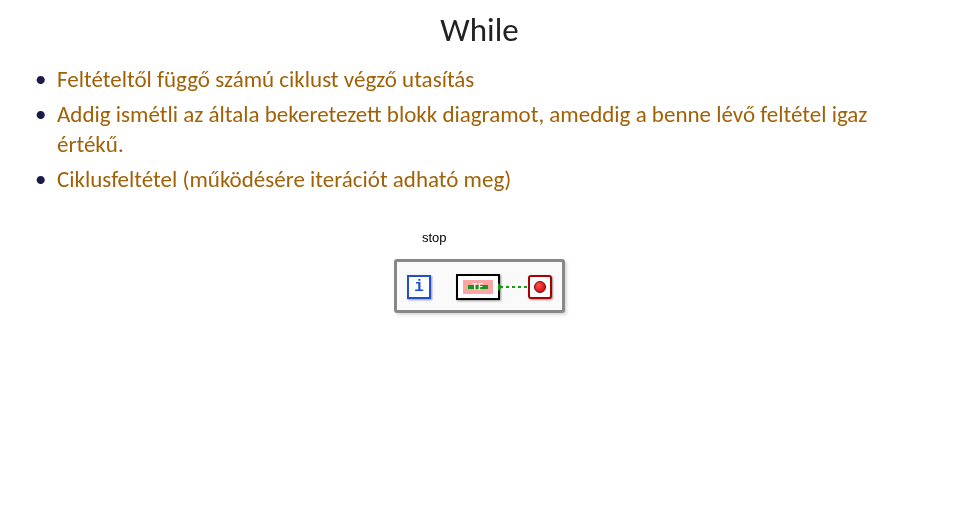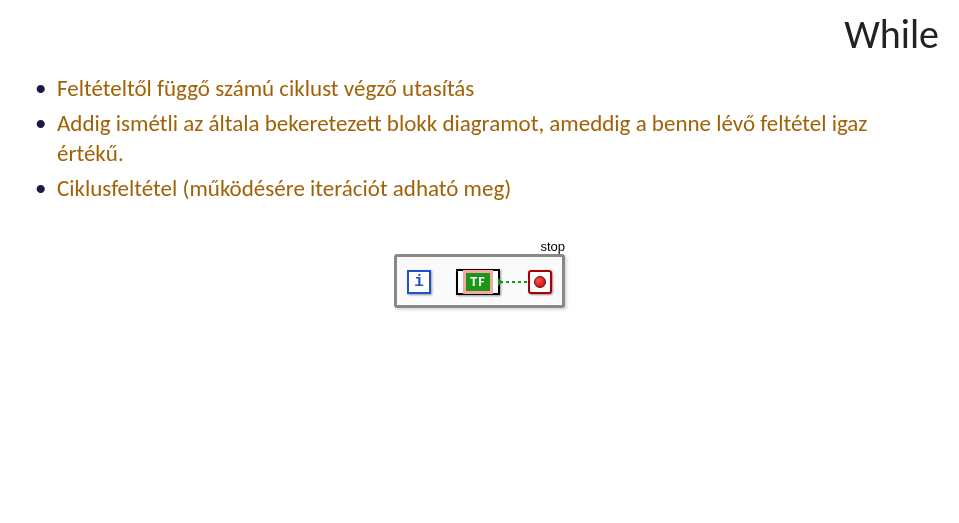--- a/index.html
+++ b/index.html
@@ -5,24 +5,24 @@
     * { margin: 0; padding: 0; box-sizing: border-box; }
     body {
       width: 959px;
       height: 523px;
       background: #fff;
       font-family: Calibri, Arial, sans-serif;
       position: relative;
       padding: 10px 20px;
     }
     .title {
-      font-size: 40px;
+      font-size: 33px;
       font-weight: 300;
       color: #222;
-      text-align: right;
+      text-align: center;
       margin-bottom: 15px;
     }
     ul.bullets {
       list-style: none;
       padding-left: 15px;
     }
     ul.bullets > li {
       position: relative;
       padding-left: 22px;
       font-size: 23px;
@@ -42,22 +42,22 @@
       text-align: center;
       margin-top: 35px;
     }
     .diagram {
       display: inline-block;
       position: relative;
     }
     .stop-label {
       font-size: 13px;
       color: #000;
-      text-align: right;
-      margin-bottom: 0;
+      text-align: left;
+      margin-bottom: 14px;
       margin-left: 28px;
       font-family: Arial, sans-serif;
     }
     .loop-box {
       border: 3px solid #888;
       border-radius: 3px;
       padding: 12px 10px 10px 10px;
       display: flex;
       align-items: center;
       gap: 25px;
@@ -91,24 +91,24 @@
       border: 2px solid #000;
       background: #fff;
       display: flex;
       align-items: center;
       justify-content: center;
       position: relative;
       box-shadow: 1px 1px 2px rgba(0,0,0,0.4);
     }
     .bool-inner {
       width: 30px;
-      height: 24px;
+      height: 14px;
       background: #1a9618;
-      border: 3px solid #fca5a5;
-      font-size: 14px;
+      border: 5px solid #fca5a5;
+      font-size: 10px;
       font-weight: bold;
       color: #fff;
       display: flex;
       align-items: center;
       justify-content: center;
       letter-spacing: 1px;
     }
     .bool-ctrl::after {
       content: "";
       position: absolute;

